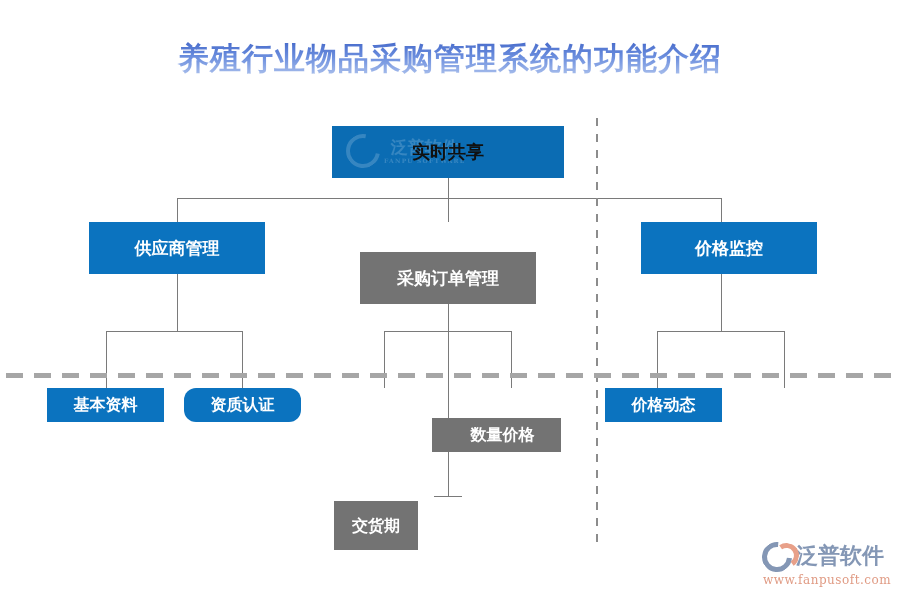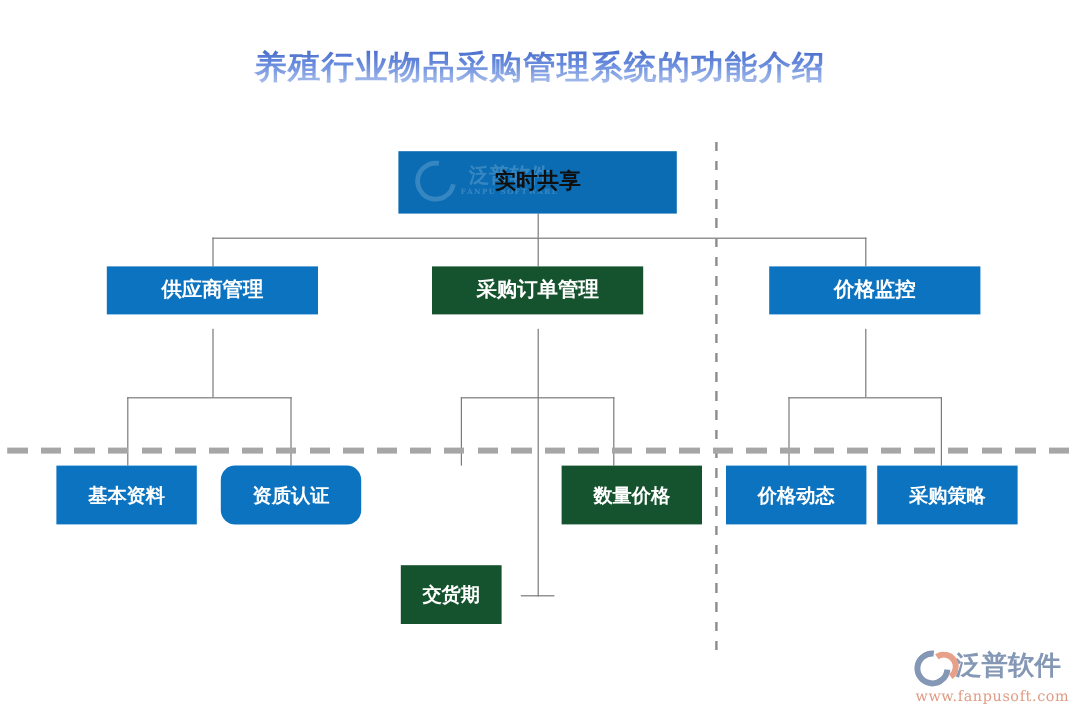--- a/index.html
+++ b/index.html
@@ -23,21 +23,21 @@
 
   
   .title {
     position: absolute;
     left: 0;
     top: 38px;
     width: 900px;
     text-align: center;
     font-family: "DejaVu Serif", "Liberation Serif", serif;
     font-weight: bold;
-    font-size: 27px;
+    font-size: 31px;
     letter-spacing: 1px;
     color: #5b7fd4;
     background: linear-gradient(180deg, #3f63c6 0%, #6b8ede 45%, #b9cbef 100%);
     -webkit-background-clip: text;
     background-clip: text;
     -webkit-text-fill-color: transparent;
     white-space: nowrap;
   }
 
   
@@ -81,36 +81,36 @@
     align-items: center;
     justify-content: center;
     font-family: "DejaVu Serif", "Liberation Serif", serif;
     font-weight: bold;
     text-align: center;
     line-height: 1;
     white-space: nowrap;
     overflow: hidden;
   }
   .node.blue { background: #0b73bf; color: #ffffff; }
-  .node.gray { background: #14532d; color: #ffffff; }
+  .node.gray { background: #737373; color: #ffffff; margin-top: 30px; }
 
   .node.root {
     left: 332px; top: 126px;
     width: 232px; height: 52px;
     background: #0b6cb3;
     color: #101010;
     font-size: 18px;
   }
   .node.lvl2 {
-    width: 176px; height: 40px;
+    width: 176px; height: 52px;
     top: 222px;
     font-size: 17px;
   }
   .node.lvl3 {
-    width: 117px; height: 49px;
+    width: 117px; height: 34px;
     top: 388px;
     font-size: 16px;
   }
   .node.lvl4 {
     width: 84px; height: 49px;
     top: 471px;
     font-size: 16px;
   }
 
   
@@ -245,28 +245,25 @@
   <div class="node lvl2 blue" style="left:641px;">
     <span>价格监控</span>
   </div>
 
   <div class="node lvl3 blue" style="left:47px;">
     <span>基本资料</span>
   </div>
   <div class="node lvl3 blue" style="left:184px;border-radius:12px;">
     <span>资质认证</span>
   </div>
-  <div class="node lvl3 gray" style="left:468px;">
+  <div class="node lvl3 gray" style="left:432px;padding-left:12px;">
     <span>数量价格</span>
   </div>
   <div class="node lvl3 blue" style="left:605px;align-items:center;">
     <span>价格动态</span>
-  </div>
-  <div class="node lvl3 blue" style="left:731px;">
-    <span>采购策略</span>
   </div>
 
   <div class="node lvl4 gray" style="left:334px;">
     <span>交货期</span>
   </div>
 
   <div class="logo">
     <div class="logo-row">
       <div class="logo-mark">
         <div class="ring"></div>

